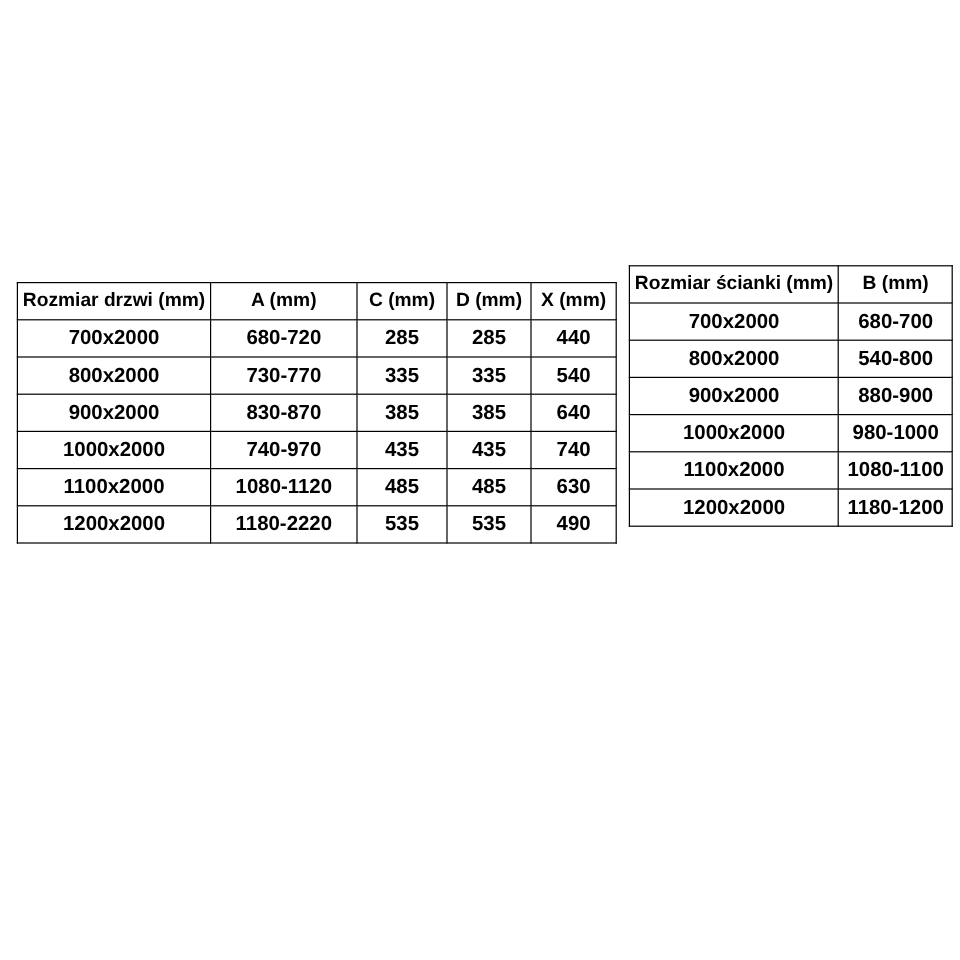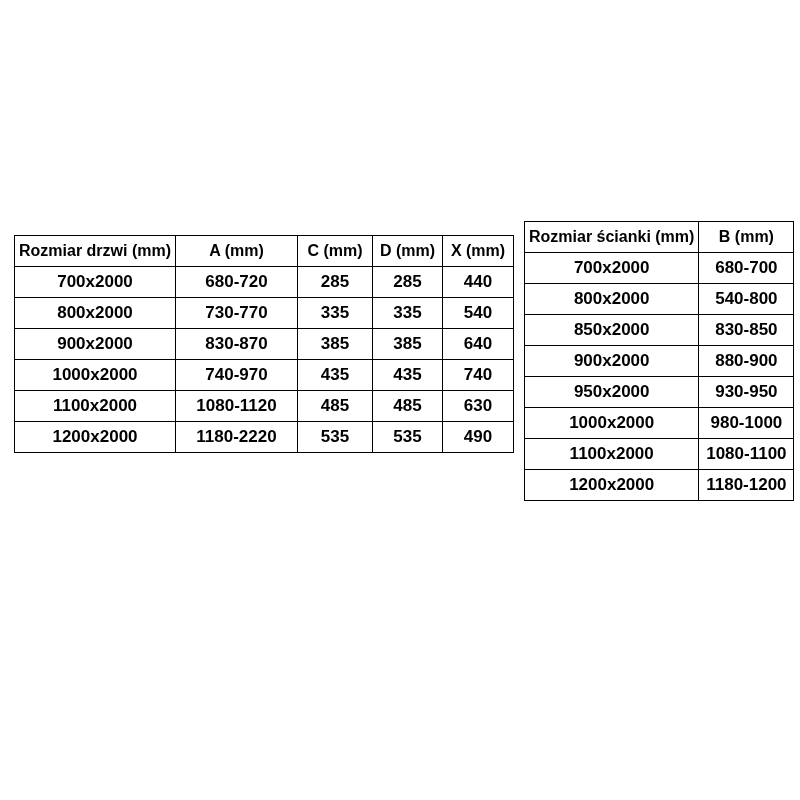--- a/index.html
+++ b/index.html
@@ -146,30 +146,22 @@
       <tbody>
         <tr>
           <td>700x2000</td>
           <td>680-700</td>
         </tr>
         <tr>
           <td>800x2000</td>
           <td>540-800</td>
         </tr>
         <tr>
-          <td>850x2000</td>
-          <td>830-850</td>
-        </tr>
-        <tr>
           <td>900x2000</td>
           <td>880-900</td>
-        </tr>
-        <tr>
-          <td>950x2000</td>
-          <td>930-950</td>
         </tr>
         <tr>
           <td>1000x2000</td>
           <td>980-1000</td>
         </tr>
         <tr>
           <td>1100x2000</td>
           <td>1080-1100</td>
         </tr>
         <tr>

